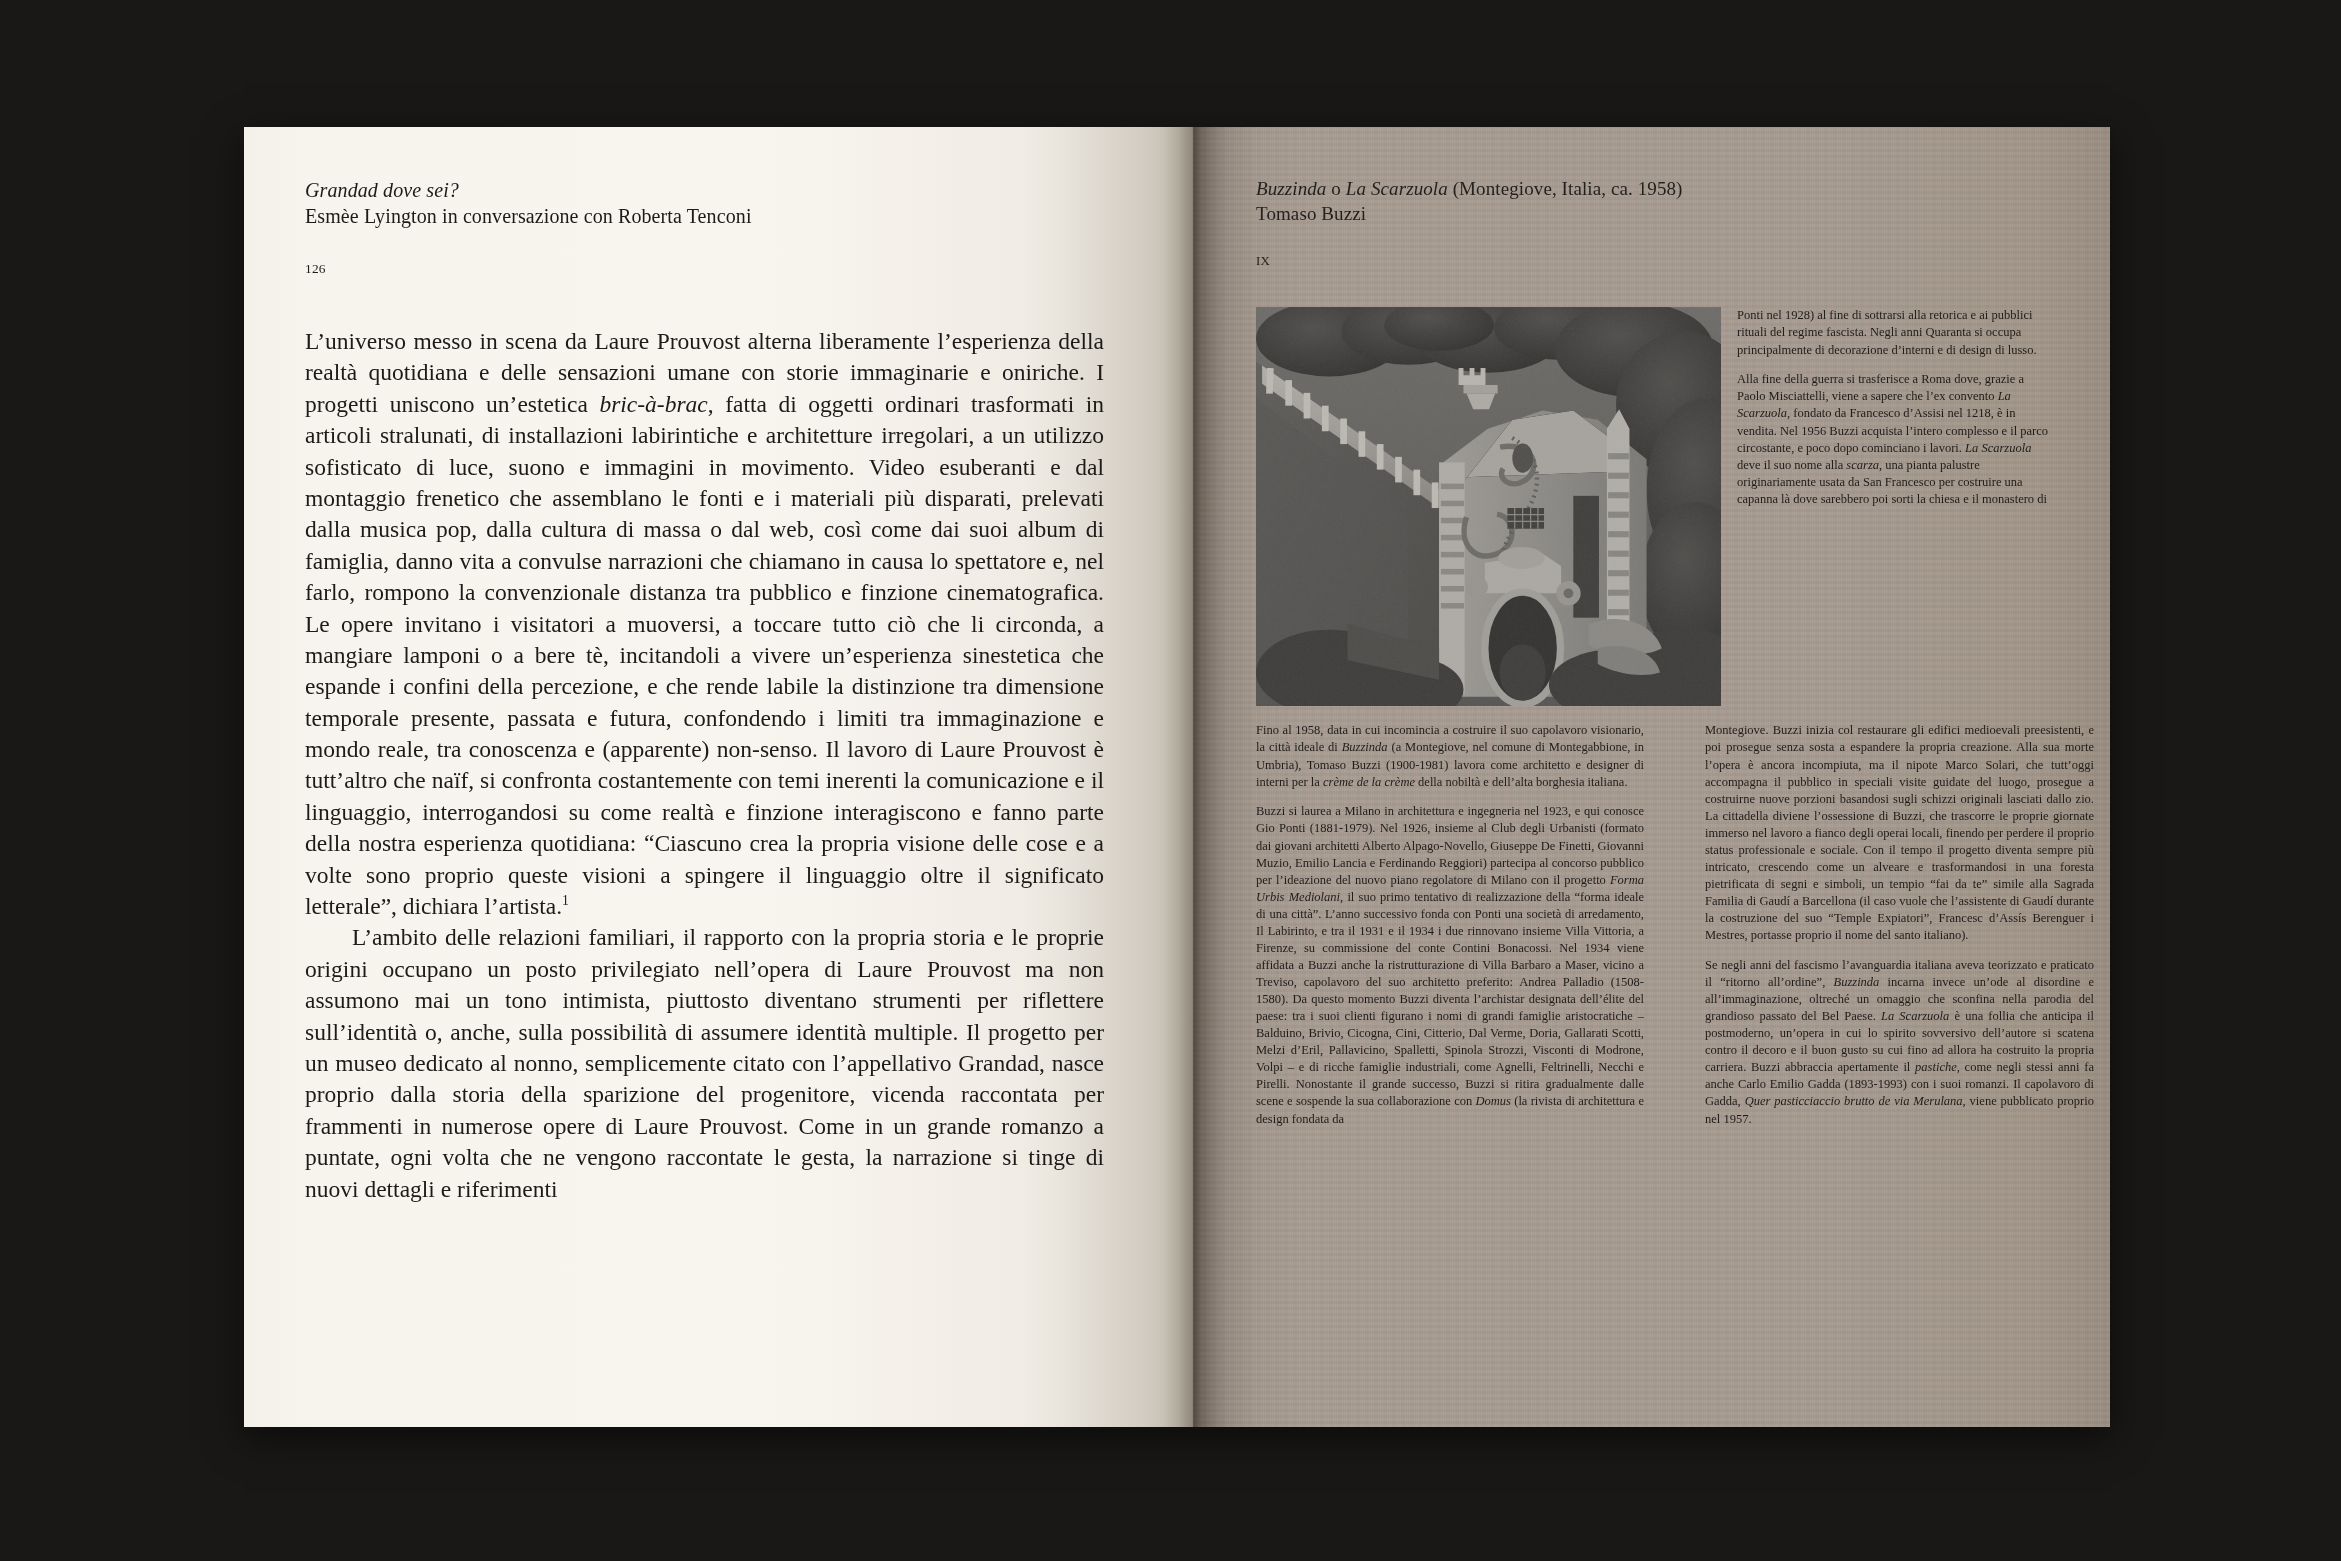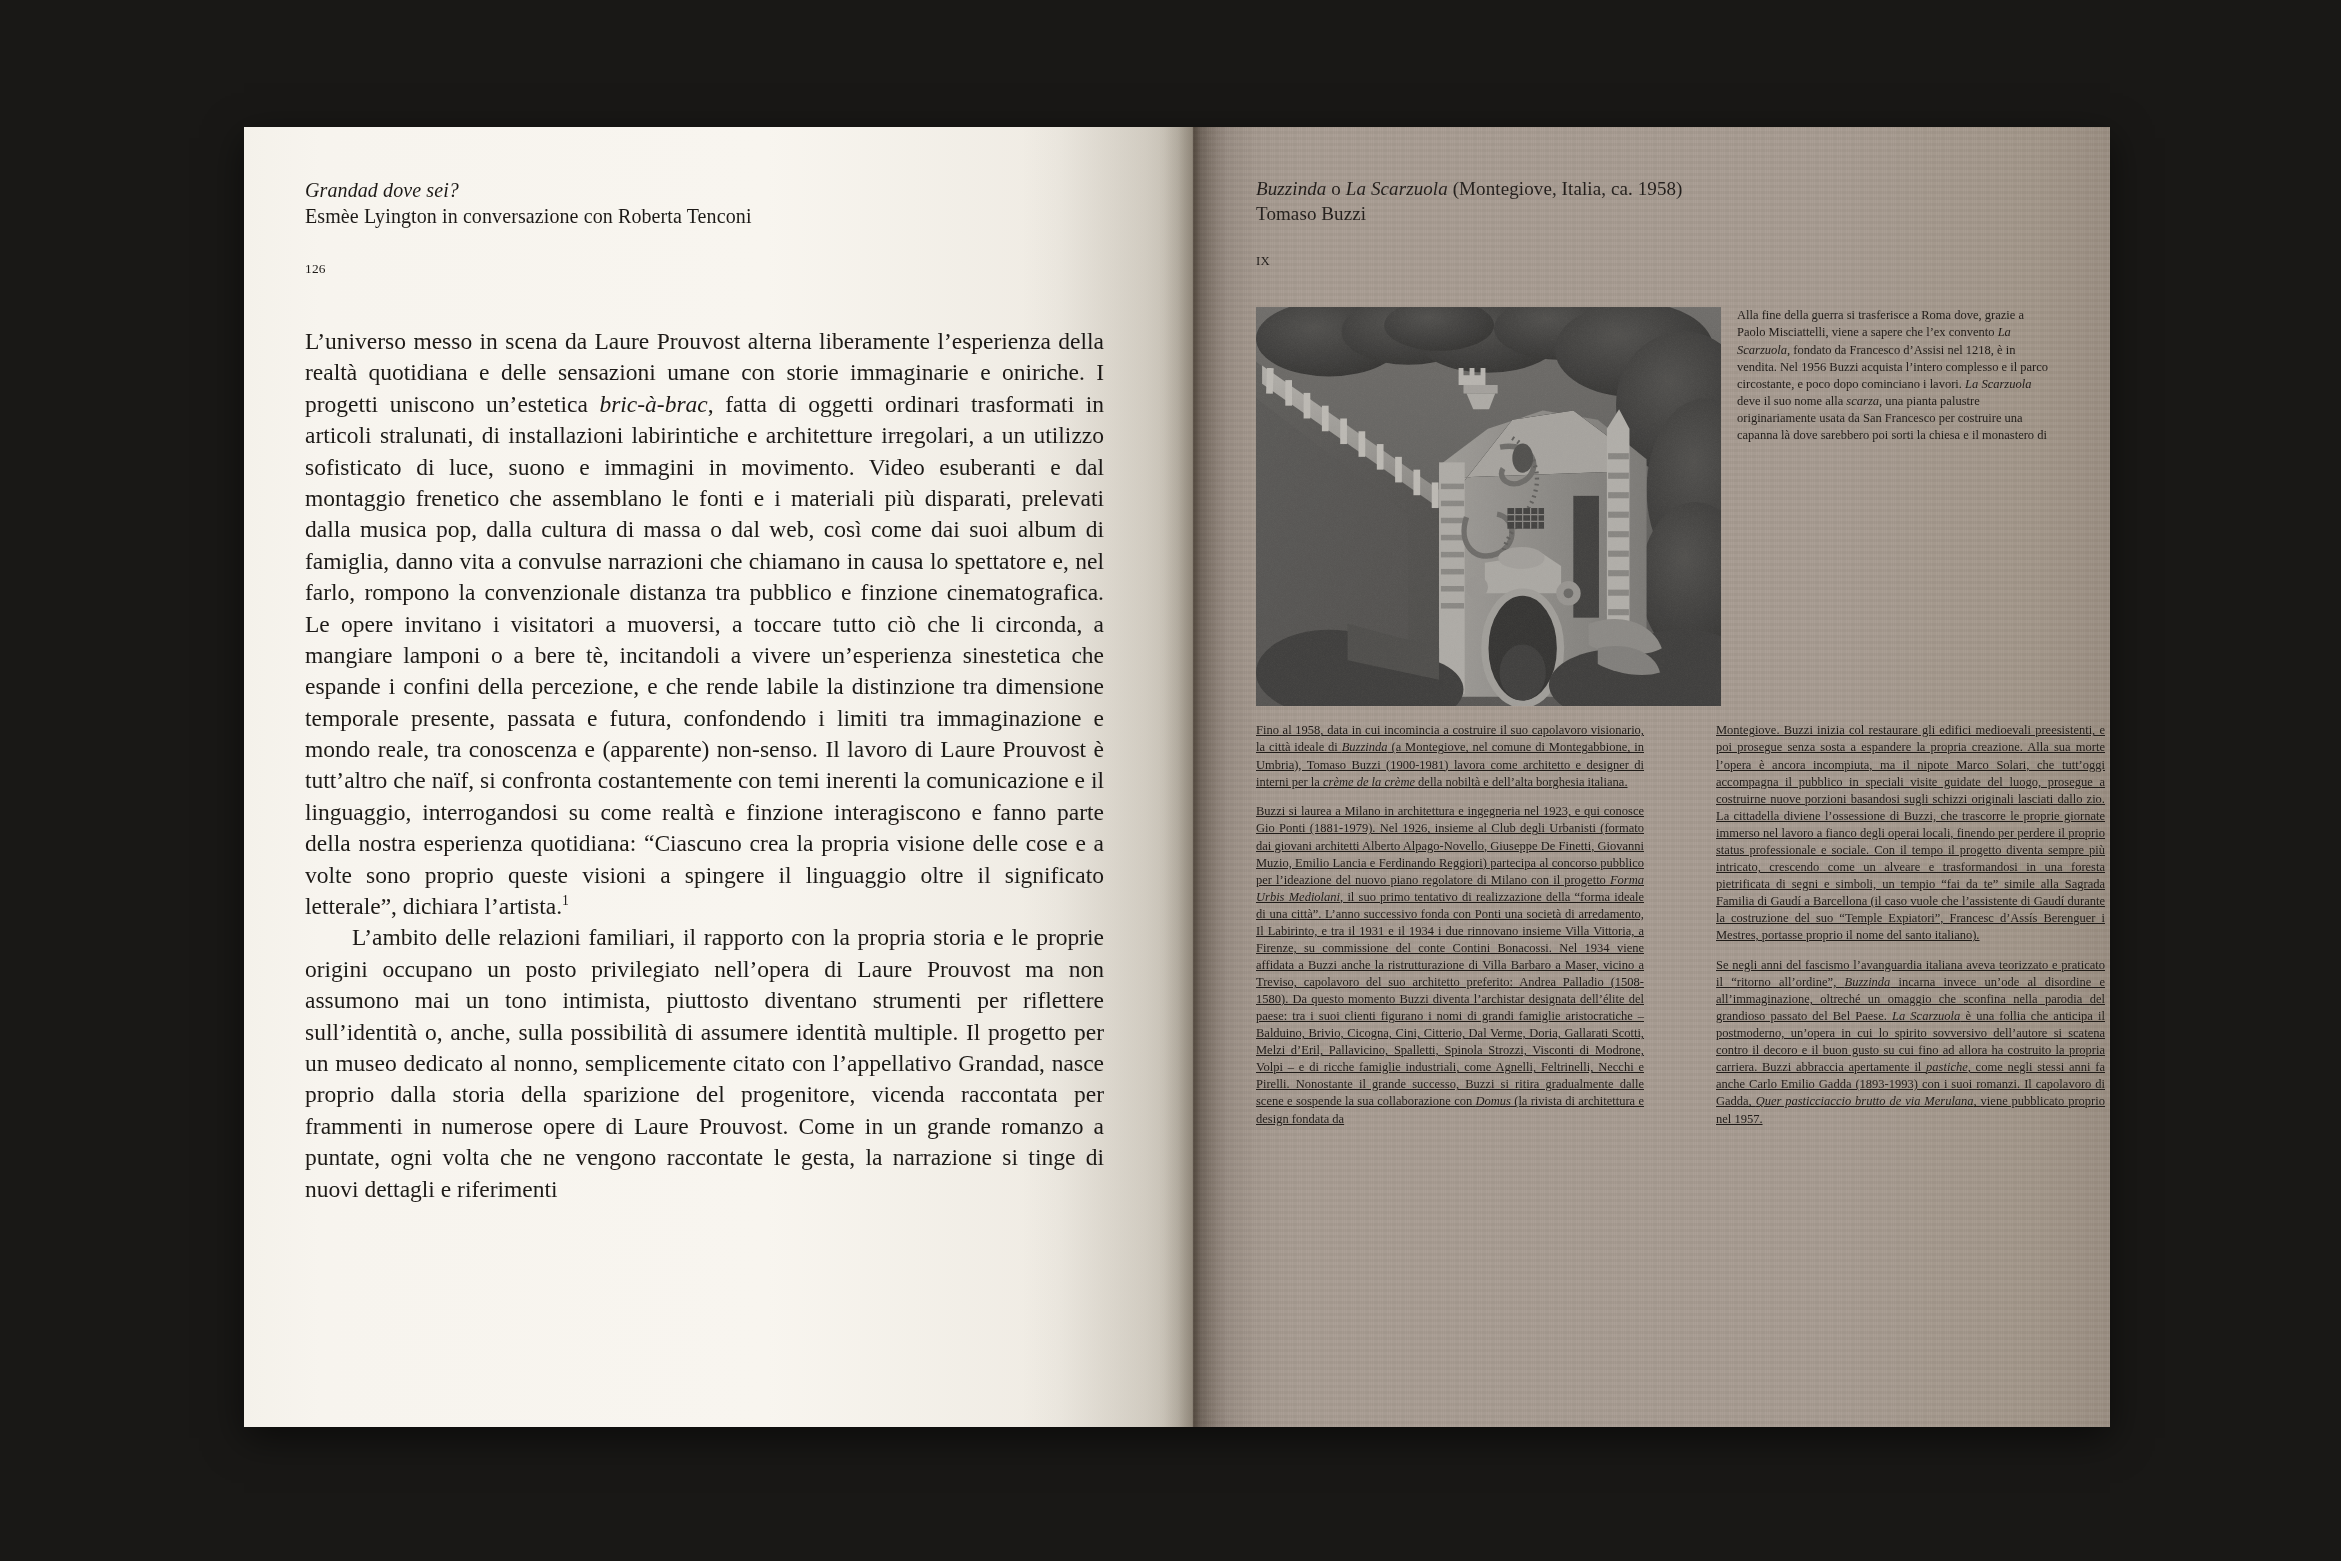--- a/index.html
+++ b/index.html
@@ -137,22 +137,21 @@
     flex:1 1 auto;
     font-size:12.5px;
     line-height:1.365;
     text-align:left;
   }
   .rp-sidecol p{margin:0 0 12.8px 0;}
 
   .rp-cols{
     margin-top:16px;
     display:flex;
-    gap:36px;
-    text-decoration:underline;
+    gap:25px;
   }
   .rp-col{
     font-size:12.5px;
     line-height:1.365;
     text-align:justify;
   }
   .rp-col.left{width:388px;flex:0 0 388px;}
   .rp-col.right{width:389px;flex:0 0 389px;margin-left:36px;}
   .rp-col p{margin:0 0 12.8px 0;}
   .rp-col p:last-child{margin-bottom:0;}
@@ -355,20 +354,21 @@
 
               <path d="M545 520 C600 500 650 520 665 560 C640 575 580 575 545 555 Z" fill="#8f8579"></path>
               <path d="M560 560 C610 548 655 568 662 600 C630 610 585 600 560 586 Z" fill="#847a6f"></path>
 
               <rect width="762" height="655" filter="url(#grain)" fill="none" opacity=".35"></rect>
             </svg>
           </div>
         </div>
 
         <div class="rp-sidecol">
+          <p id="rs1">Ponti nel 1928) al fine di sottrarsi alla retorica e ai pubblici rituali del regime fascista. Negli anni Quaranta si occupa principalmente di decorazione d’interni e di design di lusso.</p>
           <p id="rs2">Alla fine della guerra si trasferisce a Roma dove, grazie a Paolo Misciattelli, viene a sapere che l’ex convento <i>La Scarzuola</i>, fondato da Francesco d’Assisi nel 1218, è in vendita. Nel 1956 Buzzi acquista l’intero complesso e il parco circostante, e poco dopo cominciano i lavori. <i>La Scarzuola</i> deve il suo nome alla <i>scarza</i>, una pianta palustre originariamente usata da San Francesco per costruire una capanna là dove sarebbero poi sorti la chiesa e il monastero di</p>
         </div>
       </div>
 
       <div class="rp-cols">
         <div class="rp-col left">
           <p id="rl1">Fino al 1958, data in cui incomincia a costruire il suo capolavoro visionario, la città ideale di <i>Buzzinda</i> (a Montegiove, nel comune di Montegabbione, in Umbria), Tomaso Buzzi (1900-1981) lavora come architetto e designer di interni per la <i>crème de la crème</i> della nobiltà e dell’alta borghesia italiana.</p>
           <p id="rl2">Buzzi si laurea a Milano in architettura e ingegneria nel 1923, e qui conosce Gio Ponti (1881-1979). Nel 1926, insieme al Club degli Urbanisti (formato dai giovani architetti Alberto Alpago-Novello, Giuseppe De Finetti, Giovanni Muzio, Emilio Lancia e Ferdinando Reggiori) partecipa al concorso pubblico per l’ideazione del nuovo piano regolatore di Milano con il progetto <i>Forma Urbis Mediolani</i>, il suo primo tentativo di realizzazione della “forma ideale di una città”. L’anno successivo fonda con Ponti una società di arredamento, Il Labirinto, e tra il 1931 e il 1934 i due rinnovano insieme Villa Vittoria, a Firenze, su commissione del conte Contini Bonacossi. Nel 1934 viene affidata a Buzzi anche la ristrutturazione di Villa Barbaro a Maser, vicino a Treviso, capolavoro del suo architetto preferito: Andrea Palladio (1508-1580). Da questo momento Buzzi diventa l’archistar designata dell’élite del paese: tra i suoi clienti figurano i nomi di grandi famiglie aristocratiche – Balduino, Brivio, Cicogna, Cini, Citterio, Dal Verme, Doria, Gallarati Scotti, Melzi d’Eril, Pallavicino, Spalletti, Spinola Strozzi, Visconti di Modrone, Volpi – e di ricche famiglie industriali, come Agnelli, Feltrinelli, Necchi e Pirelli. Nonostante il grande successo, Buzzi si ritira gradualmente dalle scene e sospende la sua collaborazione con <i>Domus</i> (la rivista di architettura e design fondata da</p>
         </div>
         <div class="rp-col right">

